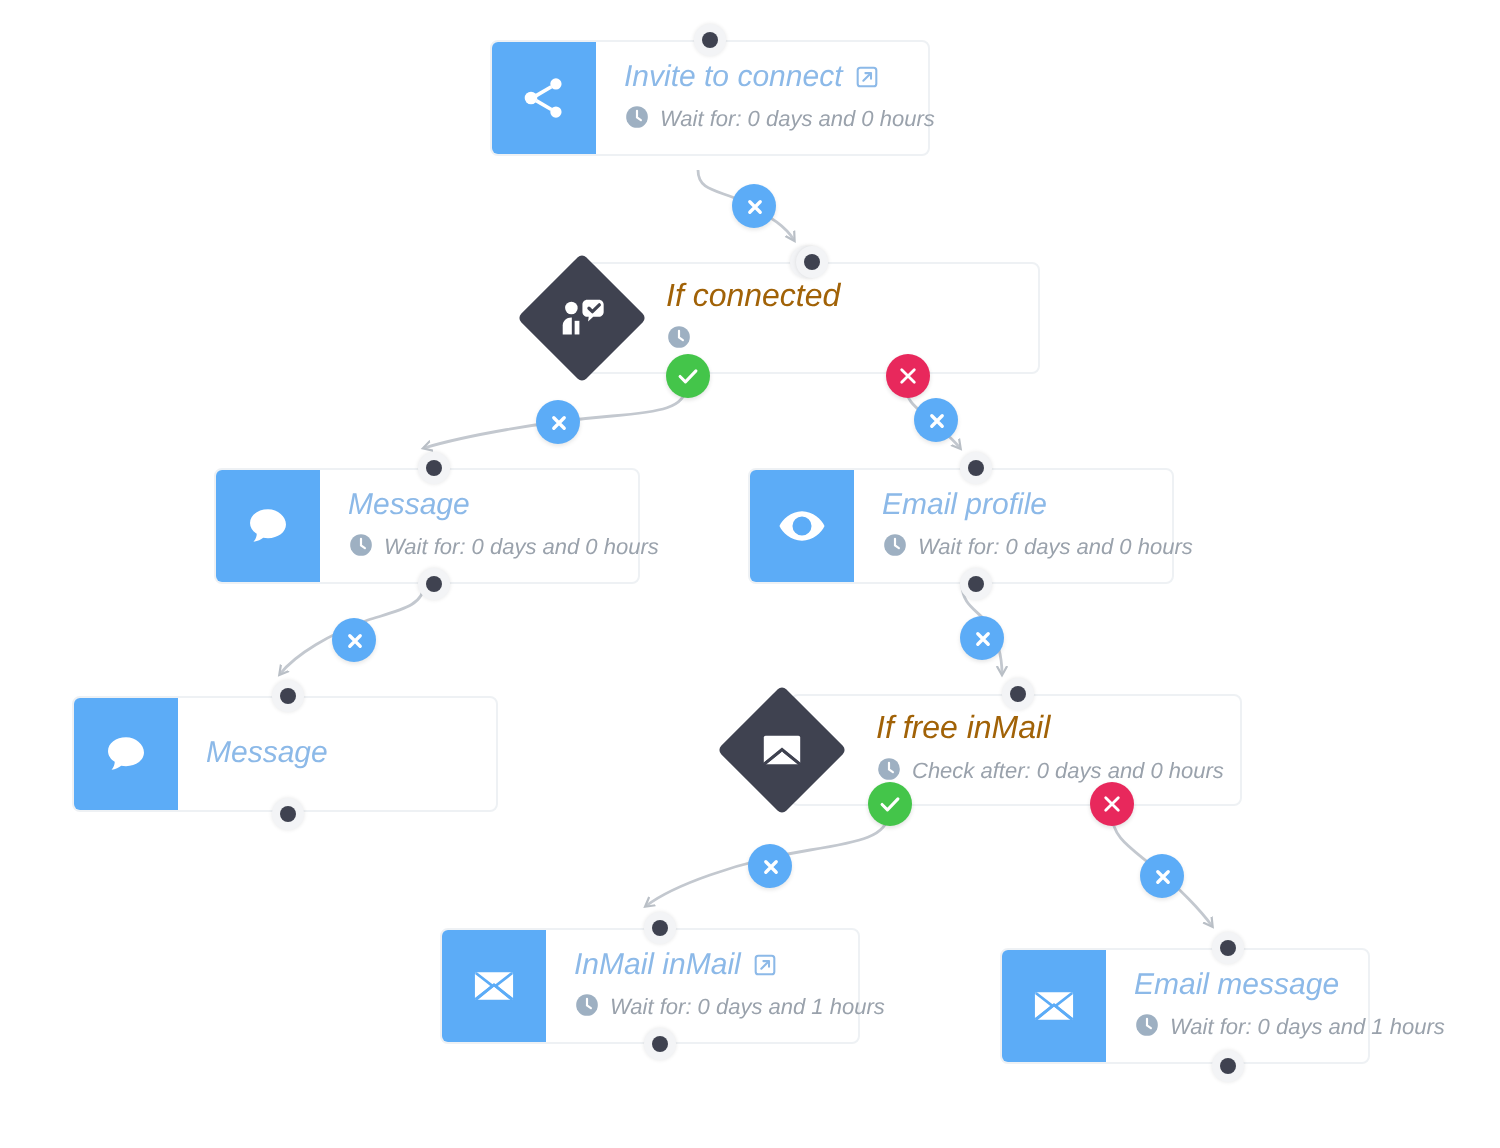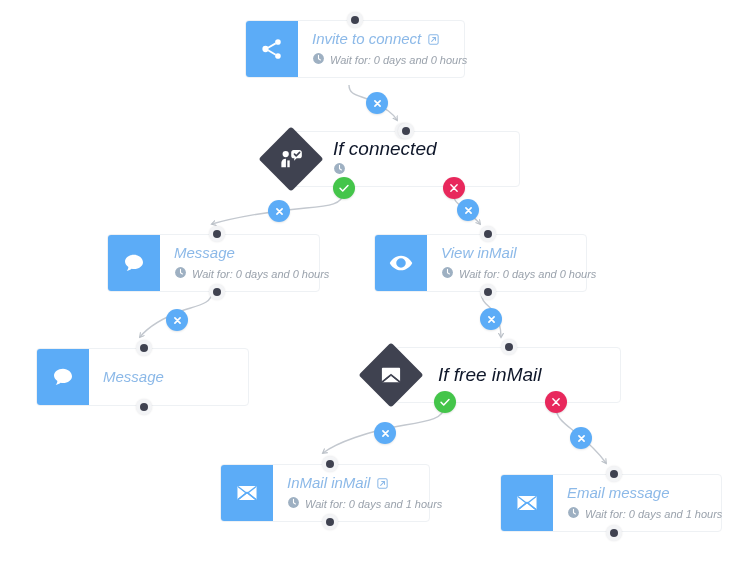--- a/index.html
+++ b/index.html
@@ -91,22 +91,22 @@
     font-size: 15px;
     line-height: 18px;
     color: #8cb9e8;
     font-weight: 400;
     white-space: nowrap;
     display: flex;
     align-items: center;
     gap: 6px;
   }
   .node.cond .node-title {
-    color: #0f172a;
-    font-size: 19px;
+    color: #a16207;
+    font-size: 16px;
   }
   .node-sub {
     margin-top: 4px;
     font-size: 11px;
     line-height: 14px;
     color: #9aa2ac;
     white-space: nowrap;
     display: flex;
     align-items: center;
     gap: 5px;
@@ -271,21 +271,21 @@
       </div>
       <div class="node action" style="left: 374px; top: 234px; width: 213px;">
         <div class="icon-box">
           <svg width="26" height="26" viewBox="0 0 24 24" fill="#ffffff" xmlns="http://www.w3.org/2000/svg">
             <path d="M12 5.2C6.9 5.2 2.9 9.1 1.6 12c1.3 2.9 5.3 6.8 10.4 6.8S21.1 14.9 22.4 12C21.1 9.1 17.1 5.2 12 5.2zm0 11.2a4.4 4.4 0 1 1 0-8.8 4.4 4.4 0 0 1 0 8.8z"></path>
             <circle cx="12" cy="12" r="2.3" fill="#5cacf7"></circle>
           </svg>
         </div>
         <div class="node-body">
           <div class="node-title">
-            <span>View inMail</span>
+            <span>Email profile</span>
           </div>
           <div class="node-sub">
             <span><svg width="13" height="13" viewBox="0 0 24 24" fill="#ffffff" xmlns="http://www.w3.org/2000/svg">
                 <circle cx="12" cy="12" r="10" fill="#9eb0c2"></circle>
                 <path d="M12 6.3v6.1l3.6 2.4" fill="none" stroke="#ffffff" stroke-width="2" stroke-linecap="round"></path>
               </svg></span>
             <span>Wait for: 0 days and 0 hours</span>
           </div>
         </div>
       </div>
@@ -297,20 +297,27 @@
         </div>
         <div class="node-body">
           <div class="node-title">
             <span>Message</span>
           </div>
         </div>
       </div>
       <div class="node cond" style="left: 395px; top: 347px; width: 226px;">
         <div class="node-body" style="padding-left: 42px;">
           <div class="node-title">If free inMail</div>
+          <div class="node-sub">
+            <span><svg width="13" height="13" viewBox="0 0 24 24" fill="#ffffff" xmlns="http://www.w3.org/2000/svg">
+                <circle cx="12" cy="12" r="10" fill="#9eb0c2"></circle>
+                <path d="M12 6.3v6.1l3.6 2.4" fill="none" stroke="#ffffff" stroke-width="2" stroke-linecap="round"></path>
+              </svg></span>
+            <span>Check after: 0 days and 0 hours</span>
+          </div>
         </div>
       </div>
       <div class="diamond-wrap" style="left: 358px; top: 342px;">
         <div class="diamond"></div>
         <div class="diamond-icon">
           <svg width="26" height="26" viewBox="0 0 24 24" fill="#ffffff" xmlns="http://www.w3.org/2000/svg">
             <rect x="3.6" y="5.4" width="16.8" height="13.2" rx="0.8" fill="#ffffff"></rect>
             <path d="M3.9 18.4 L12 11.8 20.1 18.4" fill="none" stroke="#3f4250" stroke-width="1.4"></path>
             <path d="M3.9 18.4 L11.2 12.6" fill="none" stroke="#3f4250" stroke-width="1.2"></path>
             <path d="M20.1 18.4 L12.8 12.6" fill="none" stroke="#3f4250" stroke-width="1.2"></path>
@@ -349,21 +356,21 @@
           </div>
           <div class="node-sub">
             <span><svg width="13" height="13" viewBox="0 0 24 24" fill="#ffffff" xmlns="http://www.w3.org/2000/svg">
                 <circle cx="12" cy="12" r="10" fill="#9eb0c2"></circle>
                 <path d="M12 6.3v6.1l3.6 2.4" fill="none" stroke="#ffffff" stroke-width="2" stroke-linecap="round"></path>
               </svg></span>
             <span>Wait for: 0 days and 1 hours</span>
           </div>
         </div>
       </div>
-      <div class="node action" style="left: 500px; top: 474px; width: 222px;">
+      <div class="node action" style="left: 500px; top: 474px; width: 185px;">
         <div class="icon-box">
           <svg width="26" height="26" viewBox="0 0 24 24" fill="#ffffff" xmlns="http://www.w3.org/2000/svg">
             <rect x="3.2" y="5.6" width="17.6" height="12.8" rx="1.1"></rect>
             <path d="M3.6 18.1 L11.3 12 3.6 6" fill="none" stroke="#5cacf7" stroke-width="1.3"></path>
             <path d="M20.4 18.1 L12.7 12 20.4 6" fill="none" stroke="#5cacf7" stroke-width="1.3"></path>
             <path d="M3.6 18.3 L12 11.4 20.4 18.3" fill="none" stroke="#5cacf7" stroke-width="1.3"></path>
           </svg>
         </div>
         <div class="node-body">
           <div class="node-title">

